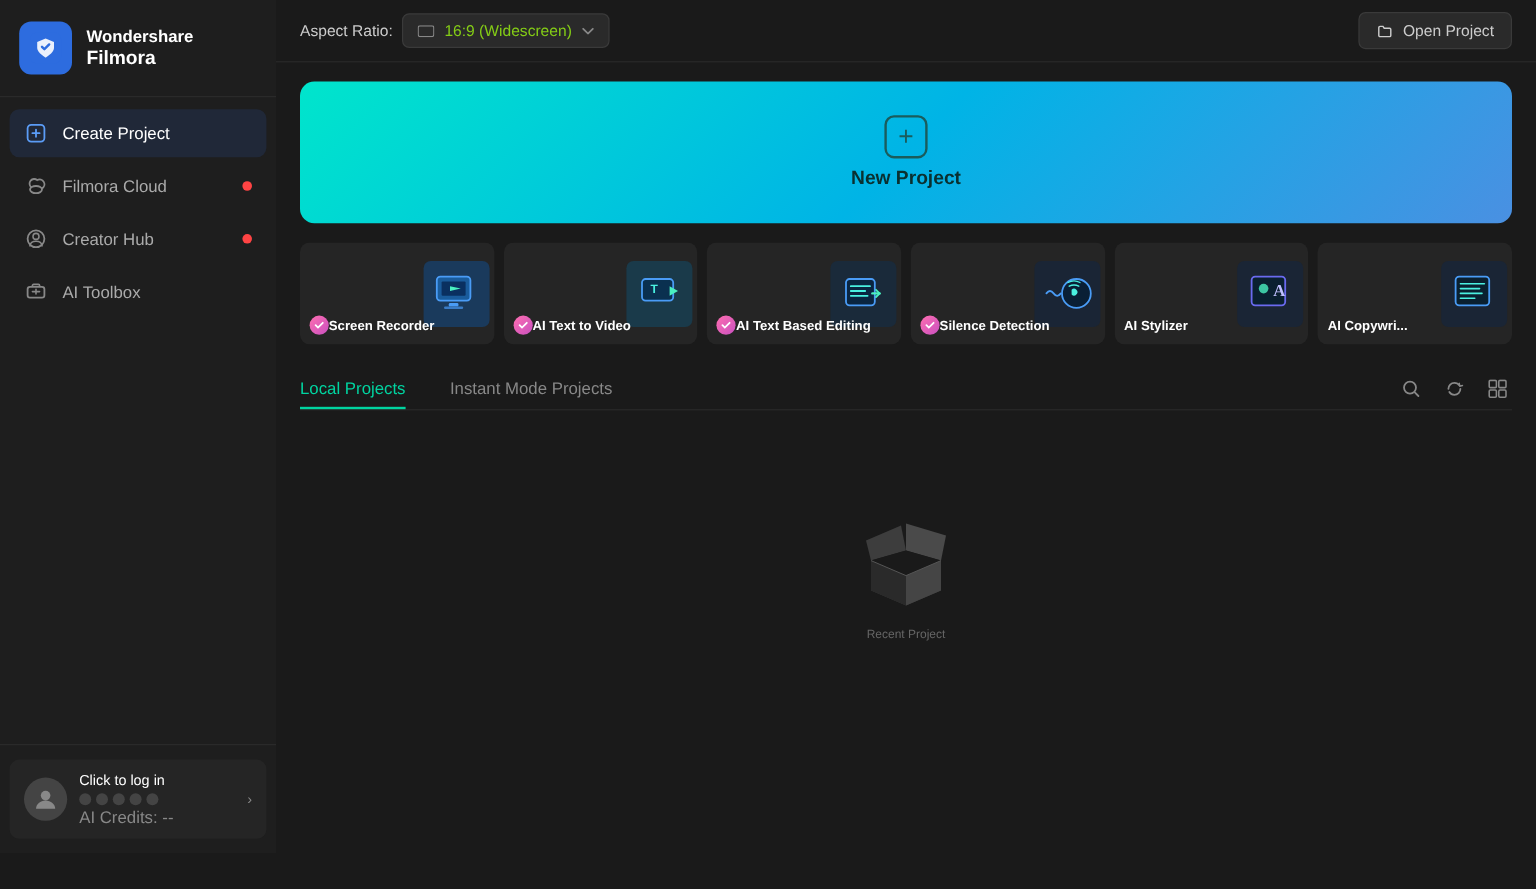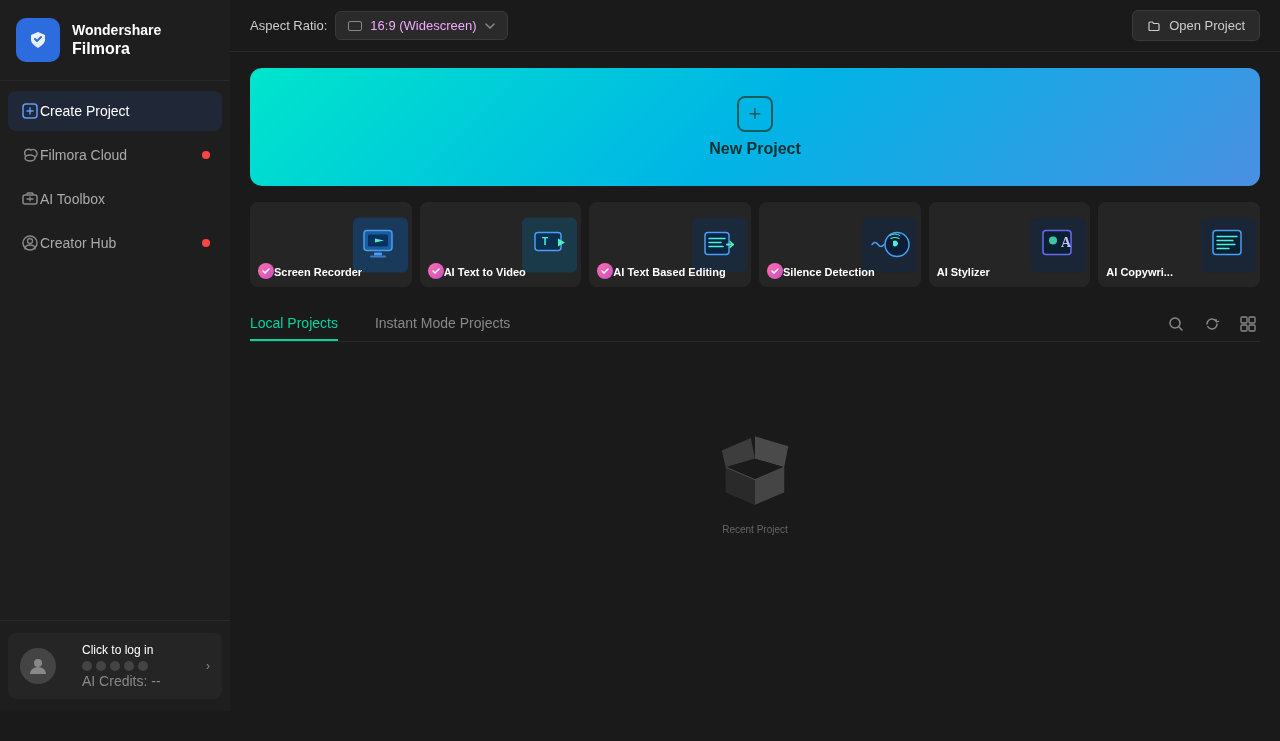--- a/index.html
+++ b/index.html
@@ -70,20 +70,21 @@
       display: flex;
       flex-direction: column;
       padding: 10px 8px;
       gap: 4px;
       flex: 1;
     }
 
     .nav-item {
       display: flex;
       align-items: center;
+      gap: 12px;
       padding: 10px 12px;
       border-radius: 8px;
       cursor: pointer;
       position: relative;
       color: #aaa;
       font-size: 14px;
       font-weight: 500;
       transition: background 0.15s;
     }
 
@@ -113,21 +114,21 @@
     }
 
     .sidebar-footer {
       padding: 12px 8px;
       border-top: 1px solid #2a2a2a;
     }
 
     .user-login {
       display: flex;
       align-items: center;
-      gap: 26px;
+      gap: 10px;
       padding: 10px 12px;
       border-radius: 8px;
       cursor: pointer;
       background: #252525;
     }
 
     .user-avatar {
       width: 36px;
       height: 36px;
       background: #444;
@@ -204,21 +205,21 @@
     .aspect-ratio-dropdown {
       display: flex;
       align-items: center;
       gap: 8px;
       background: #2a2a2a;
       border: 1px solid #3a3a3a;
       border-radius: 6px;
       padding: 6px 12px;
       cursor: pointer;
       font-size: 13px;
-      color: #f0abfc;
+      color: #84cc16;
       text-align: right;
     }
 
     .aspect-ratio-dropdown svg {
       color: #888;
     }
 
     .open-project-btn {
       display: flex;
       align-items: center;
@@ -447,38 +448,38 @@
           <ellipse cx="9" cy="12" rx="5" ry="3" stroke="#888" stroke-width="1.5"></ellipse>
         </svg>
       </div>
       <span>Filmora Cloud</span>
       <div class="dot"></div>
     </div>
 
     <div class="nav-item">
       <div class="nav-icon">
         <svg width="18" height="18" viewBox="0 0 18 18" fill="none">
+          <circle cx="9" cy="9" r="7" stroke="#888" stroke-width="1.5"></circle>
+          <circle cx="9" cy="7" r="2.5" stroke="#888" stroke-width="1.3"></circle>
+          <path d="M4 15c0-2.5 2.2-4 5-4s5 1.5 5 4" stroke="#888" stroke-width="1.3" stroke-linecap="round"></path>
+        </svg>
+      </div>
+      <span>Creator Hub</span>
+      <div class="dot"></div>
+    </div>
+
+    <div class="nav-item">
+      <div class="nav-icon">
+        <svg width="18" height="18" viewBox="0 0 18 18" fill="none">
           <rect x="2" y="5" width="14" height="9" rx="2" stroke="#888" stroke-width="1.5"></rect>
           <path d="M6 5V4a1 1 0 011-1h4a1 1 0 011 1v1" stroke="#888" stroke-width="1.4"></path>
           <path d="M6 9h6M9 7v4" stroke="#888" stroke-width="1.3" stroke-linecap="round"></path>
         </svg>
       </div>
       <span>AI Toolbox</span>
-    </div>
-
-    <div class="nav-item">
-      <div class="nav-icon">
-        <svg width="18" height="18" viewBox="0 0 18 18" fill="none">
-          <circle cx="9" cy="9" r="7" stroke="#888" stroke-width="1.5"></circle>
-          <circle cx="9" cy="7" r="2.5" stroke="#888" stroke-width="1.3"></circle>
-          <path d="M4 15c0-2.5 2.2-4 5-4s5 1.5 5 4" stroke="#888" stroke-width="1.3" stroke-linecap="round"></path>
-        </svg>
-      </div>
-      <span>Creator Hub</span>
-      <div class="dot"></div>
     </div>
   </nav>
 
   <div class="sidebar-footer">
     <div class="user-login">
       <div class="user-avatar">
         <svg width="22" height="22" viewBox="0 0 22 22" fill="none">
           <circle cx="11" cy="8" r="4" fill="#888"></circle>
           <path d="M3 19c0-4 3.6-7 8-7s8 3 8 7" fill="#888"></path>
         </svg>

